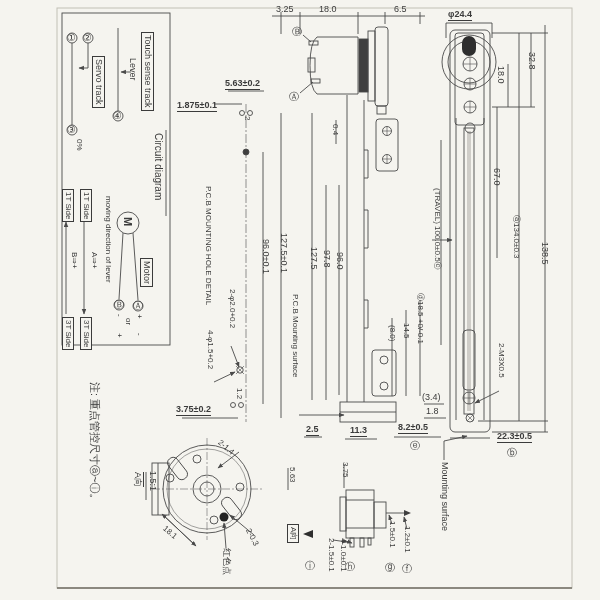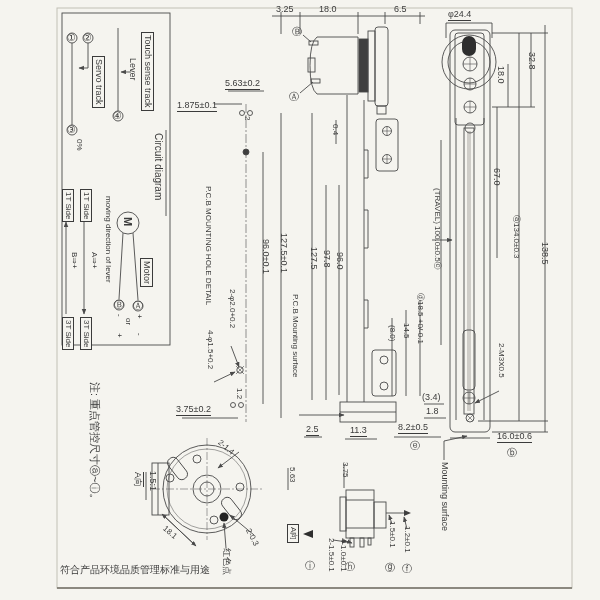--- a/index.html
+++ b/index.html
@@ -4,21 +4,21 @@
 <style>
   html,body{margin:0;padding:0;background:#e8e6e1;}
   .sheet{position:relative;width:600px;height:600px;background:#f5f4ef;overflow:hidden;
          font-family:"Liberation Sans","DejaVu Sans",sans-serif;color:#3b3b3b;}
   svg{position:absolute;left:0;top:0;}
   .lbl{position:absolute;font-size:9px;line-height:11px;white-space:nowrap;letter-spacing:0;}
   .v{transform:rotate(90deg);transform-origin:0 0;}
   .s8{font-size:8px;line-height:10px;}
   .s10{font-size:10px;line-height:12px;}
   .s11{font-size:11px;line-height:13px;}
-  .u{border-bottom:1px solid #3b3b3b;padding-bottom:0;}
+  .u{border-bottom:1px solid #3b3b3b;padding-bottom:0;font-weight:bold;}
   .ut{border-top:1px solid #3b3b3b;}
   .box{border:1px solid #3b3b3b;padding:0 2px;background:#f5f4ef;}
   .circ{font-size:10px;line-height:11px;}
   .r40{transform:rotate(40deg);transform-origin:0 0;}
   .r62{transform:rotate(62deg);transform-origin:0 0;}
   .bold{font-weight:bold;}
 </style>
 </head>
 <body>
 
@@ -276,21 +276,21 @@
 <div class="lbl v s8" style="left:425px;top:293px">ⓓ18.5 +0/-0.1</div>
 
 <div class="lbl u" style="left:448px;top:9px">φ24.4</div>
 <div class="lbl v" style="left:537px;top:52px">32.8</div>
 <div class="lbl v" style="left:506px;top:66px">18.0</div>
 <div class="lbl v" style="left:502px;top:168px">67.0</div>
 <div class="lbl v s8" style="left:442px;top:188px">(TRAVEL) 100.0±0.5ⓒ</div>
 <div class="lbl v s8" style="left:521px;top:215px">ⓐ134.0±0.3</div>
 <div class="lbl v" style="left:550px;top:242px">138.5</div>
 <div class="lbl v s8" style="left:506px;top:343px">2-M3X0.5</div>
-<div class="lbl u" style="left:497px;top:431px">16.0±0.6</div>
+<div class="lbl u" style="left:497px;top:431px">22.3±0.5</div>
 <div class="lbl circ" style="left:507px;top:447px">ⓑ</div>
 
 <div class="lbl v ut" style="left:144px;top:472px">A向</div>
 <div class="lbl v" style="left:158px;top:471px">1.5:1</div>
 <div class="lbl r40 s8" style="left:222px;top:438px">2-1.4</div>
 <div class="lbl r40 s8" style="left:167px;top:524px">18.1</div>
 <div class="lbl r62 s8" style="left:252px;top:527px">2-0.3</div>
 <div class="lbl v" style="left:232px;top:548px">红色点</div>
 
 <div class="lbl v s8" style="left:297px;top:467px">5.63</div>
@@ -300,15 +300,14 @@
 <div class="lbl circ" style="left:305px;top:560px">ⓘ</div>
 <div class="lbl v s8" style="left:348px;top:538px">4-1.0±0.1</div>
 <div class="lbl circ" style="left:345px;top:561px">ⓗ</div>
 <div class="lbl v s8" style="left:397px;top:521px">1.5±0.1</div>
 <div class="lbl circ" style="left:385px;top:562px">ⓖ</div>
 <div class="lbl v s8" style="left:412px;top:526px">1.2±0.1</div>
 <div class="lbl circ" style="left:402px;top:563px">ⓕ</div>
 <div class="lbl v ub" style="left:450px;top:462px">Mounting surface</div>
 
 <div class="lbl v s11" style="left:101px;top:382px">注: 重点管控尺寸ⓐ~ⓘ。</div>
-<div class="lbl s10" style="left:60px;top:564px">符合产品环境品质管理标准与用途</div>
 
 </div>
 
 </body></html>

